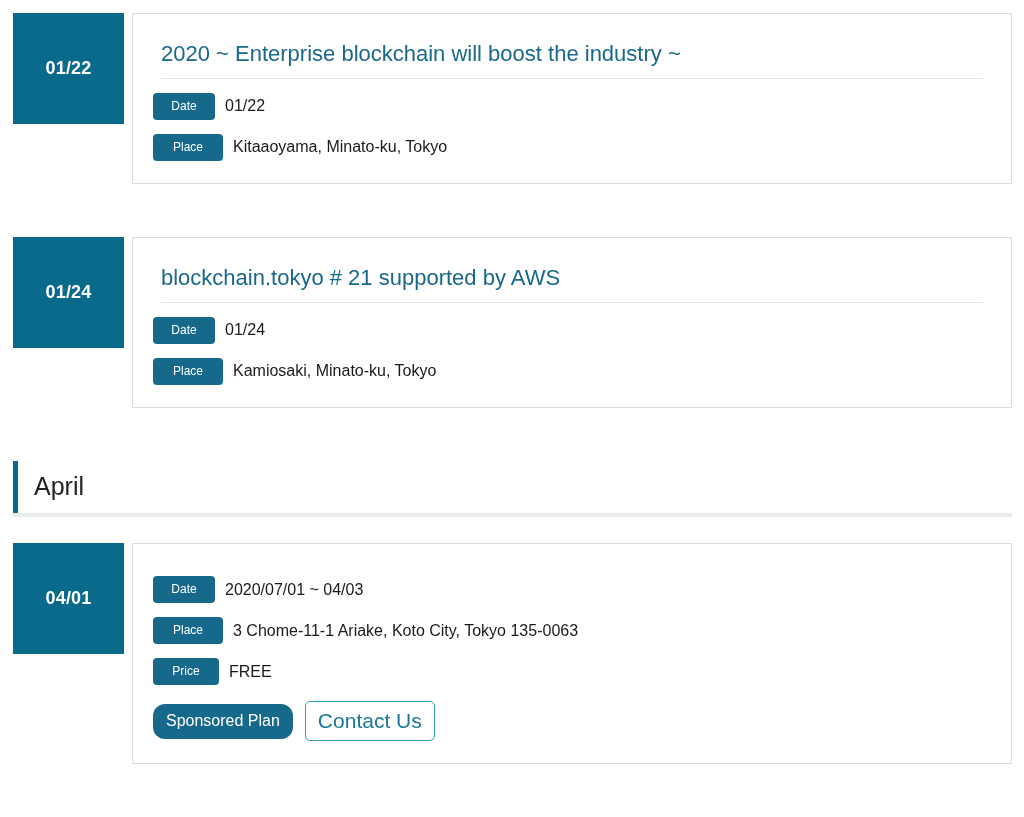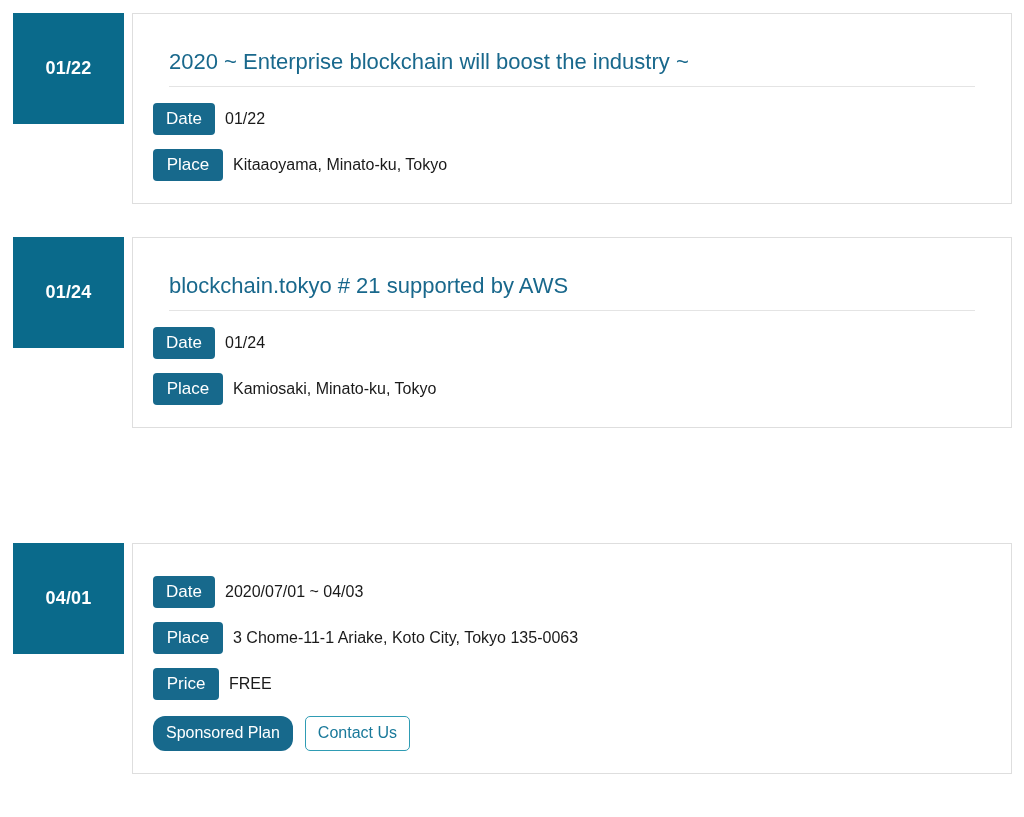--- a/index.html
+++ b/index.html
@@ -52,21 +52,21 @@
     background: #ffffff;
     box-sizing: border-box;
     padding: 18px 20px 22px 20px;
   }
 
   .event-title {
     font-size: 22px;
     line-height: 1.25;
     color: #19688c;
     font-weight: normal;
-    margin: 16px;
+    margin: 8px;
     padding: 0 0 10px 0;
     border-bottom: 1px solid #e4e4e4;
     cursor: pointer;
   }
 
   .meta-list {
     margin: 0;
     padding: 0;
     list-style: none;
   }
@@ -74,21 +74,21 @@
   .meta-row {
     display: flex;
     align-items: center;
     margin-top: 14px;
   }
 
   .meta-label {
     display: inline-block;
     background: #17698c;
     color: #ffffff;
-    font-size: 17px;
+    font-size: 12px;
     line-height: 1;
     padding: 7px 11px 8px 11px;
     border-radius: 4px;
     text-align: center;
     box-sizing: border-box;
     white-space: nowrap;
   }
   .meta-label.w-date  { min-width: 62px; }
   .meta-label.w-place { min-width: 70px; }
   .meta-label.w-price { min-width: 66px; }
@@ -117,21 +117,21 @@
     border: none;
     font-family: inherit;
     cursor: pointer;
     white-space: nowrap;
   }
 
   .btn-contact {
     margin-left: 12px;
     background: #ffffff;
     color: #19799a;
-    font-size: 16px;
+    font-size: 21px;
     line-height: 1;
     padding: 8px 12px 9px 12px;
     border-radius: 5px;
     border: 1px solid #2f9cb4;
     font-family: inherit;
     cursor: pointer;
     white-space: nowrap;
   }
 
   
@@ -190,20 +190,24 @@
           <span class="meta-value">01/24</span>
         </li>
         <li class="meta-row">
           <span class="meta-label w-place">Place</span>
           <span class="meta-value">Kamiosaki, Minato-ku, Tokyo</span>
         </li>
       </ul>
     </div>
   </div>
 
+  <div class="month-header" style="top:460px;">
+    <span class="month-bar"></span>
+    <span class="month-name">April</span>
+  </div>
 
   <div class="event-row" style="top:543px;">
     <div class="date-block">04/01</div>
     <div class="event-card">
       <ul class="meta-list">
         <li class="meta-row">
           <span class="meta-label w-date">Date</span>
           <span class="meta-value">2020/07/01 ~ 04/03</span>
         </li>
         <li class="meta-row">

